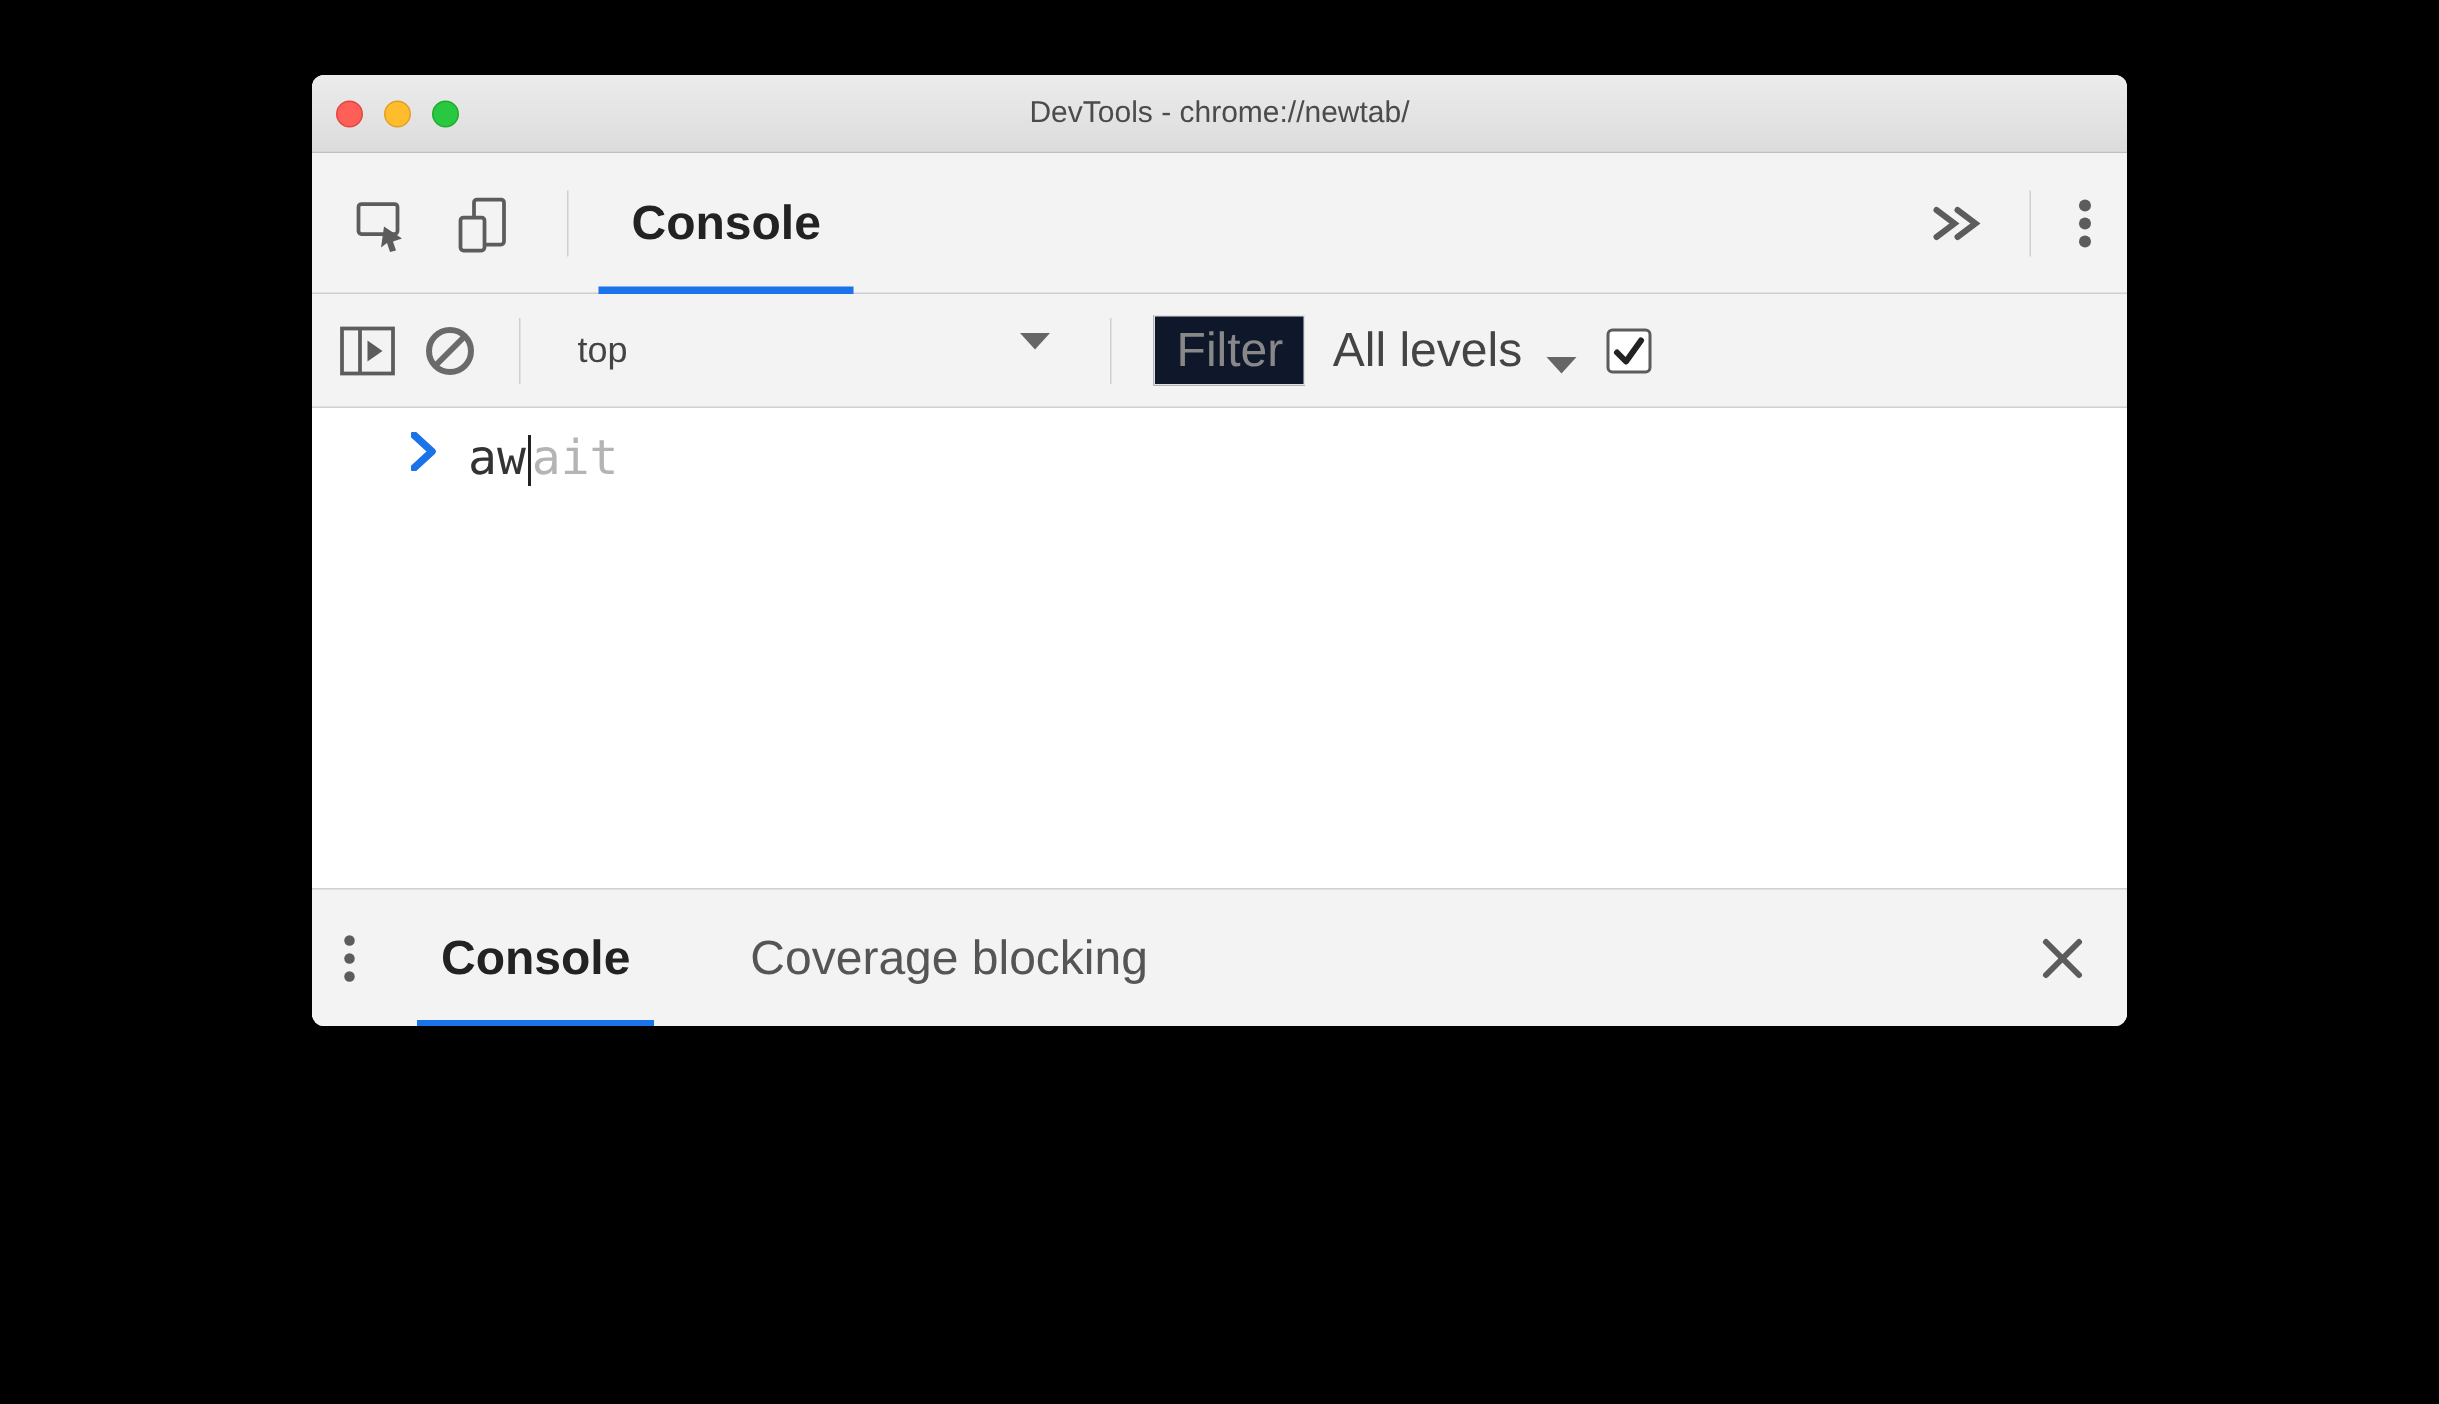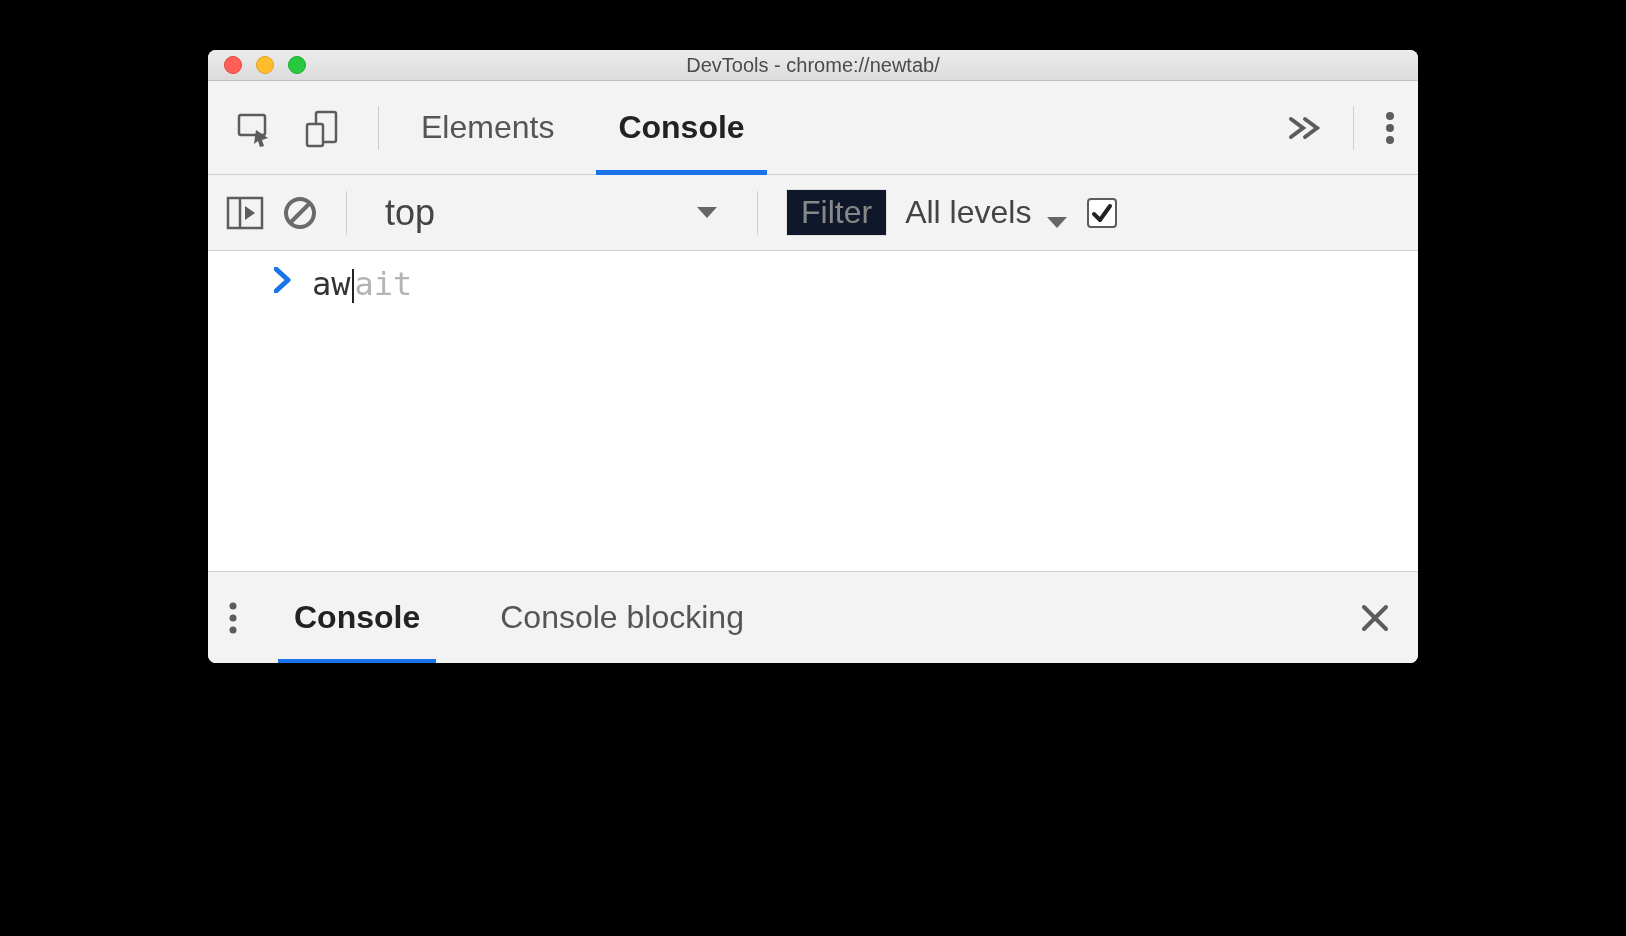--- a/index.html
+++ b/index.html
@@ -13,21 +13,21 @@
   }
   .window {
     width: 1210px;
     margin-top: 50px;
     background: #fff;
     border-radius: 8px;
     overflow: hidden;
     box-shadow: 0 30px 80px rgba(0,0,0,0.6);
   }
   .titlebar {
-    height: 31px;
+    height: 52px;
     background: linear-gradient(#ececec, #dcdcdc);
     border-bottom: 1px solid #bfbfbf;
     display: flex;
     align-items: center;
     position: relative;
   }
   .traffic {
     display: flex;
     gap: 14px;
     padding-left: 16px;
@@ -84,22 +84,22 @@
     border-bottom: 1px solid #cfcfcf;
     background: #f3f3f3;
     display: flex;
     align-items: center;
     padding: 0 18px;
     gap: 18px;
   }
   .icon-wrap { display:flex; align-items:center; justify-content:center; }
 
   .ctx-select {
-    display: flex; align-items: center; gap: 260px;
-    font-size: 36px; color: #444;
+    display: flex; gap: 260px;
+    font-size: 24px; color: #444;
     padding: 0 10px;
   }
   .ctx-select .caret { color:#666; }
 
   .filter-box {
     background: #0f172a;
     border: 1px solid #e1e1e1;
     padding: 4px 14px;
     font-size: 32px;
     color: #888;
@@ -182,21 +182,20 @@
         </svg>
       </span>
       <span class="icon-wrap">
         <svg width="40" height="40" viewBox="0 0 40 40" fill="none" stroke="#5c5c5c" stroke-width="2.5">
           <rect x="14" y="4" width="20" height="30" rx="2"></rect>
           <rect x="5" y="16" width="16" height="22" rx="2" fill="#f3f3f3"></rect>
         </svg>
       </span>
     </div>
     <div class="v-sep"></div>
-    <div class="tab">Elements</div>
     <div class="tab active">Console</div>
     <div class="right-icons">
       <span class="icon-wrap">
         <svg width="40" height="30" viewBox="0 0 40 30" fill="none" stroke="#5c5c5c" stroke-width="4" stroke-linecap="round">
           <path d="M6 6 L18 15 L6 24"></path>
           <path d="M20 6 L32 15 L20 24"></path>
         </svg>
       </span>
       <div class="v-sep"></div>
       <span class="icon-wrap">
@@ -266,21 +265,21 @@
 
   <div class="drawer">
     <span class="icon-wrap">
       <svg width="14" height="36" viewBox="0 0 14 36" fill="#5c5c5c">
         <circle cx="7" cy="6" r="3.5"></circle>
           <circle cx="7" cy="18" r="3.5"></circle>
           <circle cx="7" cy="30" r="3.5"></circle>
       </svg>
     </span>
     <div class="tab active">Console</div>
-    <div class="tab">Console blocking</div>
+    <div class="tab">Coverage blocking</div>
     <span class="close icon-wrap">
       <svg width="30" height="30" viewBox="0 0 30 30" stroke="#5c5c5c" stroke-width="4" stroke-linecap="round">
         <line x1="4" y1="4" x2="26" y2="26"></line>
           <line x1="26" y1="4" x2="4" y2="26"></line>
       </svg>
     </span>
   </div>
 
 </div>
 

